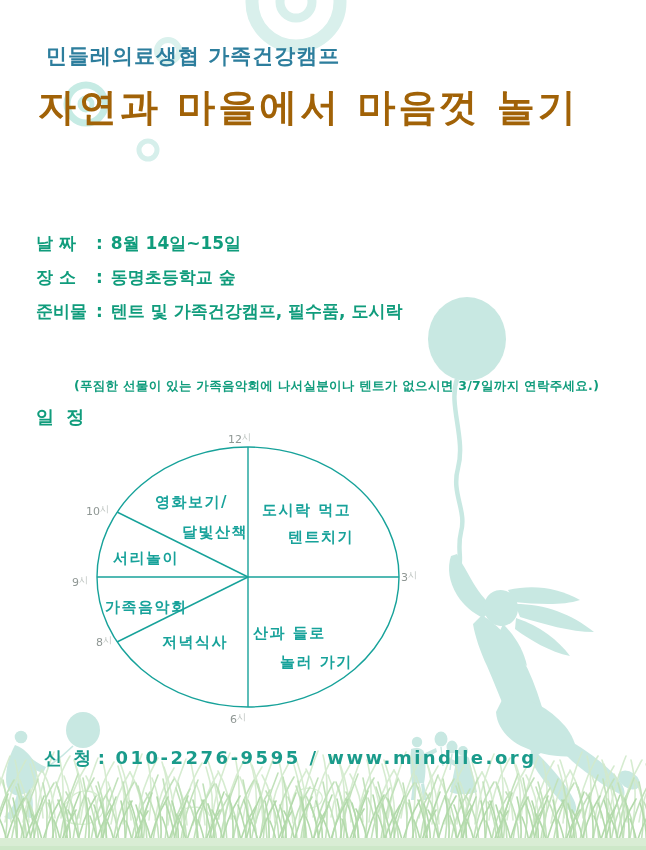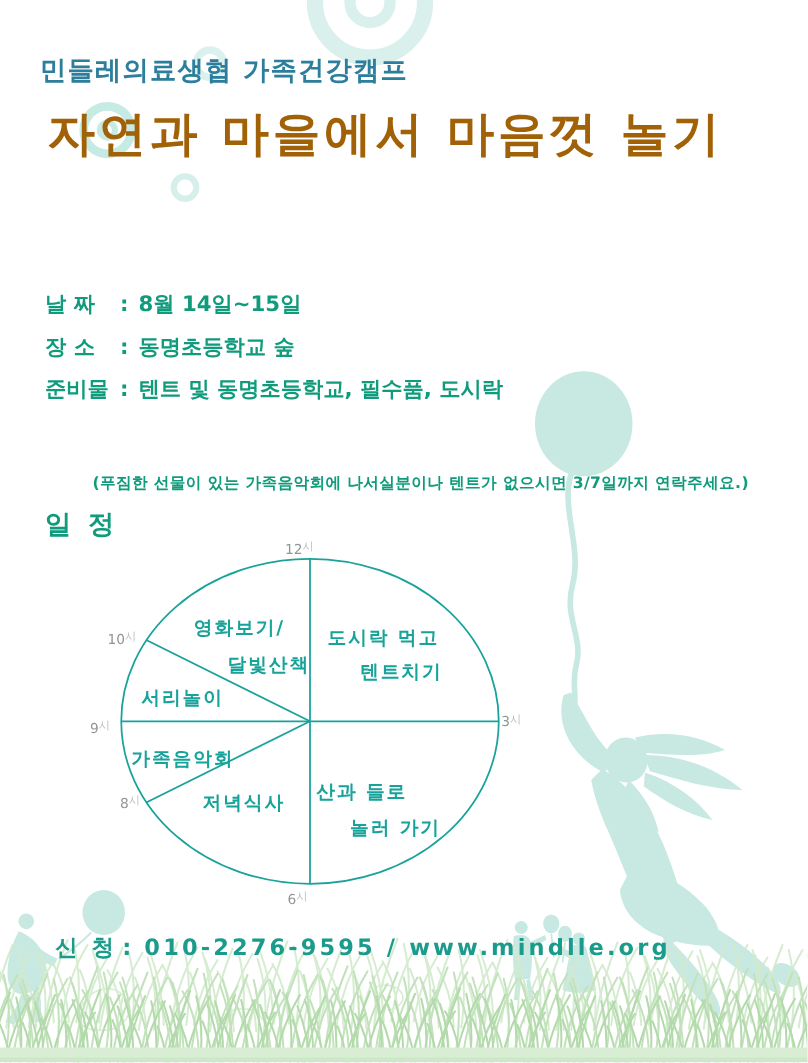--- a/index.html
+++ b/index.html
@@ -4,38 +4,38 @@
 <style>
   html,body{margin:0;padding:0;background:#ffffff;}
   .page{
     position:relative;width:646px;height:850px;overflow:hidden;background:#ffffff;
     font-family:"DejaVu Sans",sans-serif;
   }
   .bg{position:absolute;left:0;top:0;z-index:0;}
   .layer{position:absolute;z-index:1;}
 
   .subtitle{
-    left:32px;top:42px;font-size:21px;font-weight:bold;color:#2d7e9d;letter-spacing:1px;
+    left:46px;top:42px;font-size:21px;font-weight:bold;color:#2d7e9d;letter-spacing:1px;
   }
   .title{
     left:38px;top:82px;font-size:38px;font-weight:bold;color:#a16207;letter-spacing:3px;
     white-space:nowrap;
   }
 
   .info-list{left:36px;top:232px;color:#109c7c;font-weight:bold;font-size:17px;}
   .info-row{height:34px;white-space:nowrap;}
   .info-label{display:inline-block;min-width:58px;}
   .info-colon{display:inline-block;margin:0 8px 0 2px;}
 
   .note{
     left:74px;top:378px;font-size:12.5px;font-weight:bold;color:#109c7c;
     letter-spacing:0.3px;white-space:nowrap;
   }
   .schedule-label{
-    left:36px;top:405px;font-size:21px;font-weight:bold;color:#109c7c;letter-spacing:3px;
+    left:36px;top:405px;font-size:18px;font-weight:bold;color:#109c7c;letter-spacing:3px;
   }
 
   .chart{left:60px;top:425px;}
   .chart .wheel{stroke:#17a29a;stroke-width:1.4;fill:none;}
   .chart .seg-label{
     fill:#17a29a;font-weight:bold;font-size:15px;letter-spacing:1.5px;
     font-family:"DejaVu Sans",sans-serif;
   }
   .chart .hour{fill:#8f9794;font-size:11px;font-family:"DejaVu Sans",sans-serif;}
   .chart .hour-sfx{fill:#bac1bd;font-size:9px;}
@@ -189,21 +189,21 @@
   <div class="layer title">자연과 마을에서 마음껏 놀기</div>
 
   <div class="layer info-list">
     <div class="info-row">
       <span class="info-label">날 짜</span><span class="info-colon">:</span><span>8월 14일~15일</span>
     </div>
     <div class="info-row">
       <span class="info-label">장 소</span><span class="info-colon">:</span><span>동명초등학교 숲</span>
     </div>
     <div class="info-row">
-      <span class="info-label">준비물</span><span class="info-colon">:</span><span>텐트 및 동명초등학교, 필수품, 도시락</span>
+      <span class="info-label">준비물</span><span class="info-colon">:</span><span>텐트 및 가족건강캠프, 필수품, 도시락</span>
     </div>
   </div>
 
   <div class="layer note">(푸짐한 선물이 있는 가족음악회에 나서실분이나 텐트가 없으시면 3/7일까지 연락주세요.)</div>
   <div class="layer schedule-label">일 정</div>
 
   <svg class="layer chart" width="360" height="300" viewBox="0 0 360 300">
     <g class="wheel">
       <ellipse cx="188" cy="152" rx="151" ry="130"></ellipse>
       <line x1="188" y1="22" x2="188" y2="282"></line>

